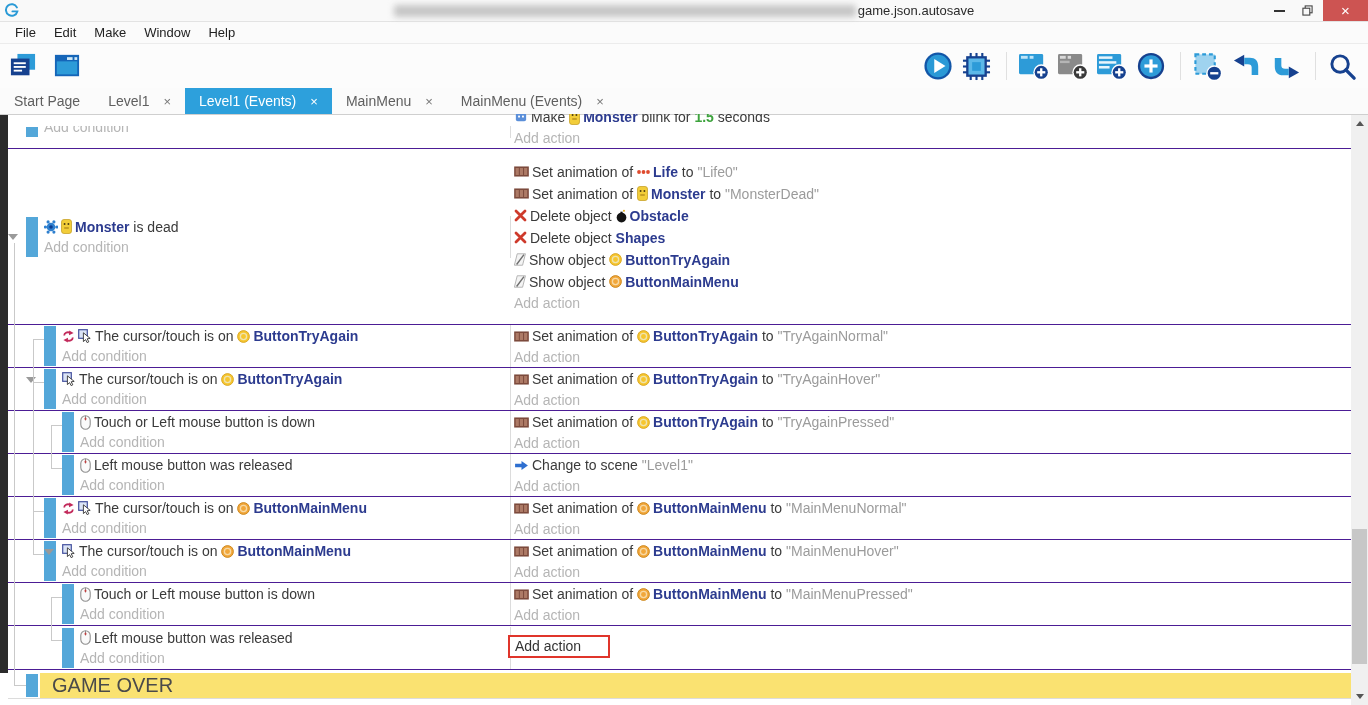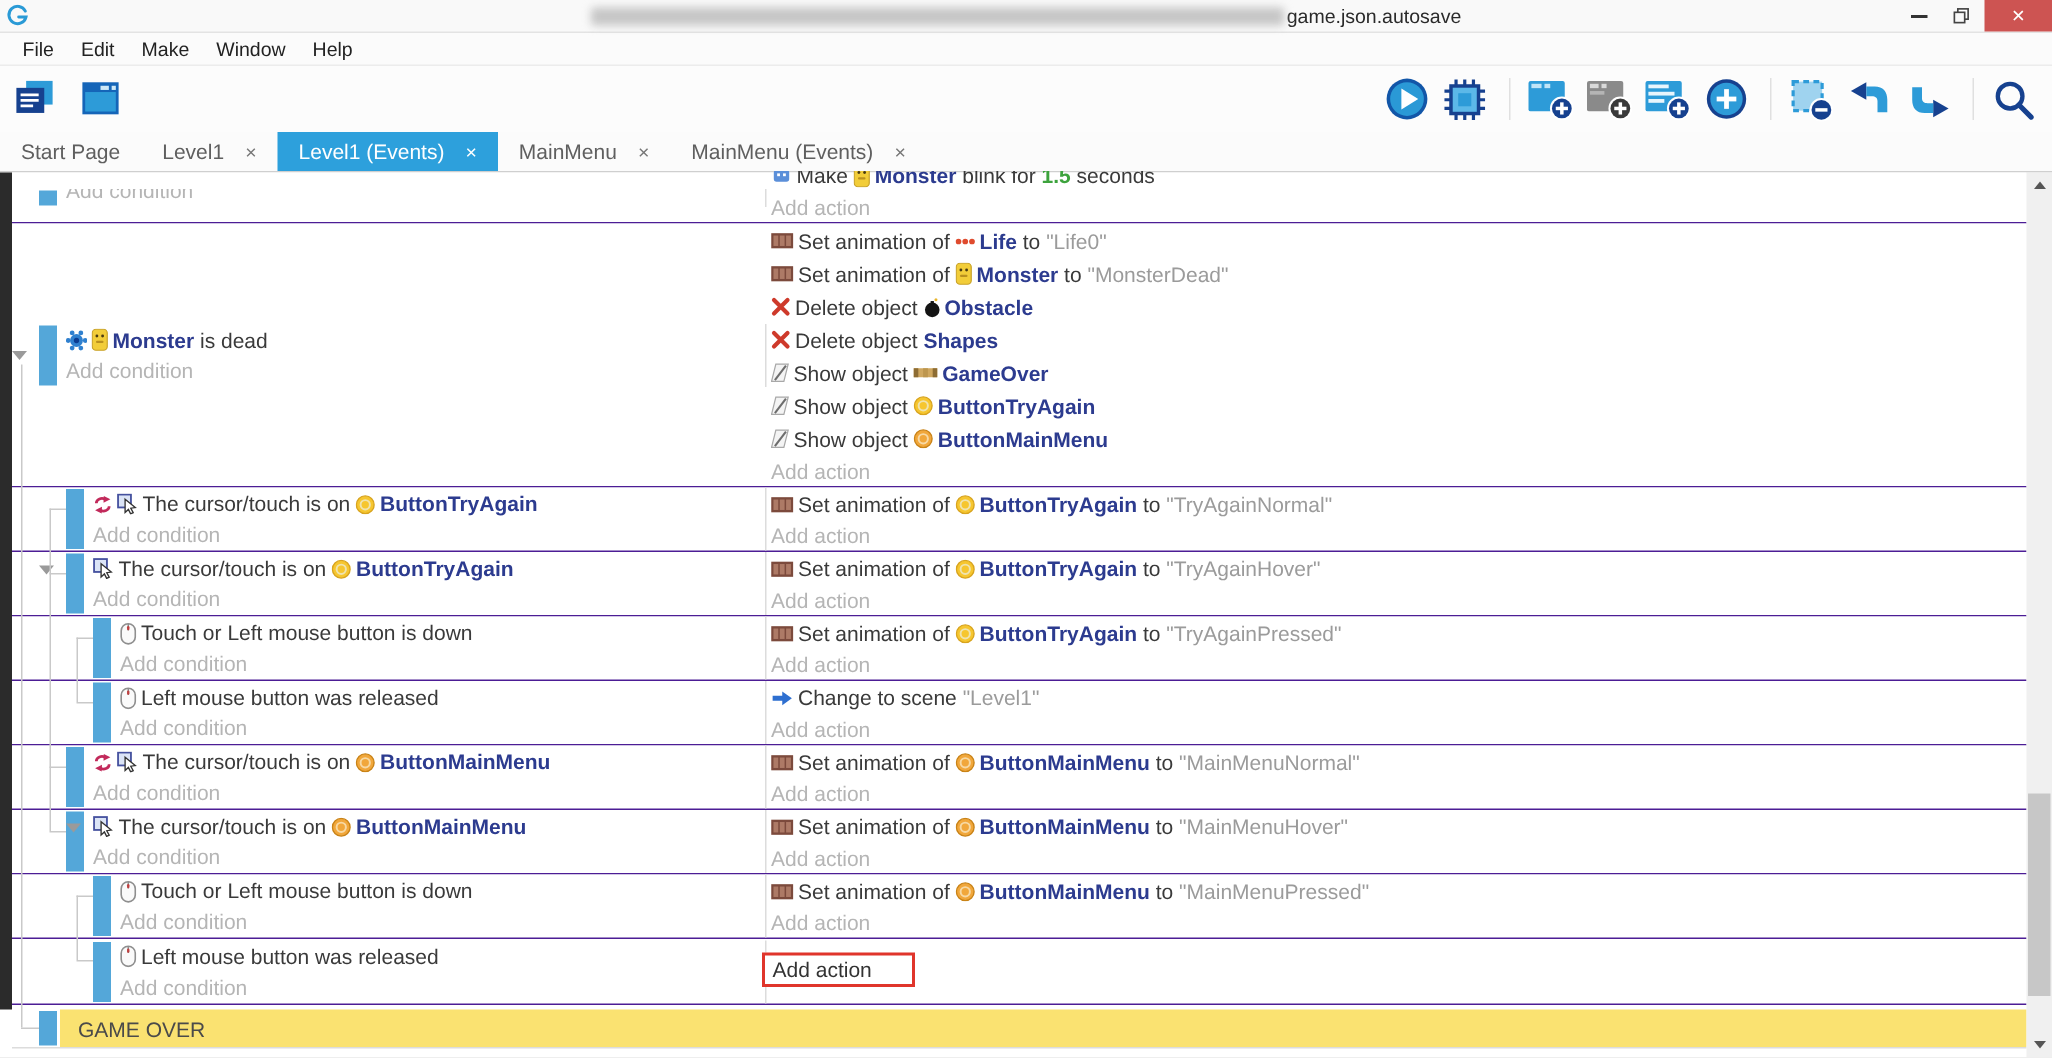--- a/index.html
+++ b/index.html
@@ -46,21 +46,21 @@
   .line{height:21px;line-height:21px;font-size:14px;color:#3a3a3a;white-space:nowrap;}
   .act .line{height:22px;line-height:22px;}
   .line span{vertical-align:middle;}
   .ph{color:#b5b5b5;}
   .obj{font-weight:bold;color:#2c3b8f;}
   .strv{color:#9b9b9b;}
   .numv{color:#3da33d;font-weight:bold;}
   .ic{display:inline-block;vertical-align:middle;margin-right:3px;line-height:0;}
   .hl-add{display:inline-block;margin-top:-2px;margin-left:-6px;position:relative;z-index:3;background:#fff;border:2px solid #e0352b;padding:0 27px 0 5px;line-height:19px;font-size:14px;color:#333;}
   .comment-row{position:relative;border-bottom:1px solid #dcdcdc;background:#fff;box-sizing:border-box;}
-  .c-body{position:absolute;left:32px;right:0;top:0;bottom:0;background:#fae271;display:flex;align-items:center;padding-left:12px;font-size:14px;color:#4a4a4a;}
+  .c-body{position:absolute;left:32px;right:0;top:0;bottom:0;background:#fae271;display:flex;align-items:center;padding-left:12px;font-size:20px;color:#4a4a4a;}
   .spacer{background:#fff;}
   .filler{flex:1;background:#fff;}
 
   
   .tl{position:absolute;background:#c9c9c9;z-index:2;}
   .tri{position:absolute;width:0;height:0;border-left:5px solid transparent;border-right:5px solid transparent;border-top:6px solid #9a9a9a;z-index:2;}
 
   
   .vscroll{position:absolute;top:0;right:0;bottom:0;width:17px;background:#f0f0f0;}
   .sb-btn{position:absolute;left:0;width:17px;height:17px;display:flex;align-items:center;justify-content:center;}
@@ -331,29 +331,20 @@
                     <circle cx="6" cy="9.2" r="5.3" fill="#141414"></circle>
                     <rect x="4.8" y="2.8" width="2.4" height="2.8" fill="#141414"></rect>
                     <circle cx="8.7" cy="1.9" r="1.1" fill="#e8b52c"></circle>
                   </svg></span><span class="obj">Obstacle</span></div>
               <div class="line"><span class="ic"><svg viewBox="0 0 13 13" width="13" height="13">
                     <path d="M2 2 L11 11 M11 2 L2 11" stroke="#ce3a2b" stroke-width="2.8" stroke-linecap="round"></path>
                   </svg></span><span>Delete object </span><span class="obj">Shapes</span></div>
               <div class="line"><span class="ic"><svg viewBox="0 0 13 14" width="12" height="13">
                     <polygon points="3.5,0.8 12.4,0.8 9.3,13.2 0.4,13.2" fill="#f4f4f4" stroke="#a8a8a8" stroke-width="0.9"></polygon>
                     <line x1="10.8" y1="1.8" x2="2.8" y2="12.4" stroke="#6d6d6d" stroke-width="1.5"></line>
-                  </svg></span><span>Show object </span><span class="ic"><svg viewBox="0 0 16 9" width="16" height="9">
-                    <rect x="0" y="1.5" width="16" height="6" fill="#cfa75f"></rect>
-                    <rect x="0" y="1.5" width="3.2" height="6" fill="#8d6c33"></rect>
-                    <rect x="12.8" y="1.5" width="3.2" height="6" fill="#8d6c33"></rect>
-                    <rect x="6.4" y="1.5" width="3.2" height="6" fill="#bd964e"></rect>
-                  </svg></span><span class="obj">GameOver</span></div>
-              <div class="line"><span class="ic"><svg viewBox="0 0 13 14" width="12" height="13">
-                    <polygon points="3.5,0.8 12.4,0.8 9.3,13.2 0.4,13.2" fill="#f4f4f4" stroke="#a8a8a8" stroke-width="0.9"></polygon>
-                    <line x1="10.8" y1="1.8" x2="2.8" y2="12.4" stroke="#6d6d6d" stroke-width="1.5"></line>
                   </svg></span><span>Show object </span><span class="ic"><svg viewBox="0 0 13 13" width="13" height="13">
                     <circle cx="6.5" cy="6.5" r="5.9" fill="#f6c62f" stroke="#d8a41f" stroke-width="0.9"></circle>
                     <circle cx="6.5" cy="6.5" r="3.1" fill="none" stroke="#efe3ae" stroke-width="1.3"></circle>
                   </svg></span><span class="obj">ButtonTryAgain</span></div>
               <div class="line"><span class="ic"><svg viewBox="0 0 13 14" width="12" height="13">
                     <polygon points="3.5,0.8 12.4,0.8 9.3,13.2 0.4,13.2" fill="#f4f4f4" stroke="#a8a8a8" stroke-width="0.9"></polygon>
                     <line x1="10.8" y1="1.8" x2="2.8" y2="12.4" stroke="#6d6d6d" stroke-width="1.5"></line>
                   </svg></span><span>Show object </span><span class="ic"><svg viewBox="0 0 13 13" width="13" height="13">
                     <circle cx="6.5" cy="6.5" r="5.9" fill="#f1a73b" stroke="#c98317" stroke-width="0.9"></circle>
                     <circle cx="6.5" cy="6.5" r="3.1" fill="none" stroke="#f7d9a4" stroke-width="1.3"></circle>

